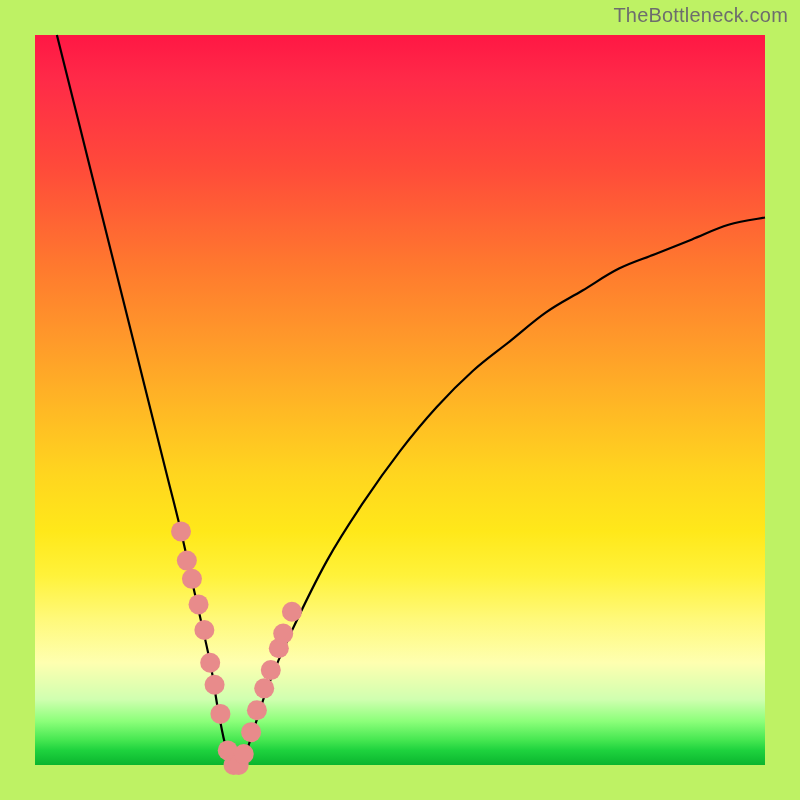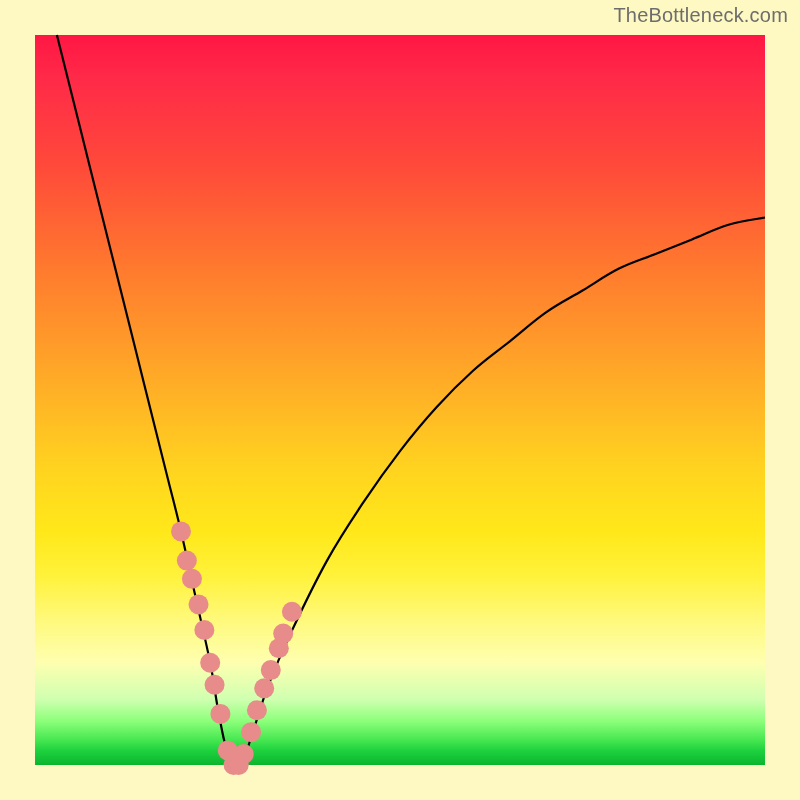--- a/index.html
+++ b/index.html
@@ -10,21 +10,21 @@
     overflow: hidden;
     background: #000;
     font-family: Arial, Helvetica, sans-serif;
   }
   .frame {
     position: absolute;
     top: 0;
     left: 0;
     width: 800px;
     height: 800px;
-    background: #fef9c3;
+    background: #bef264;
   }
   .plot-area {
     position: absolute;
     top: 35px;
     left: 35px;
     width: 730px;
     height: 730px;
     
     background: linear-gradient(to bottom,
       #ff1744 0%,

